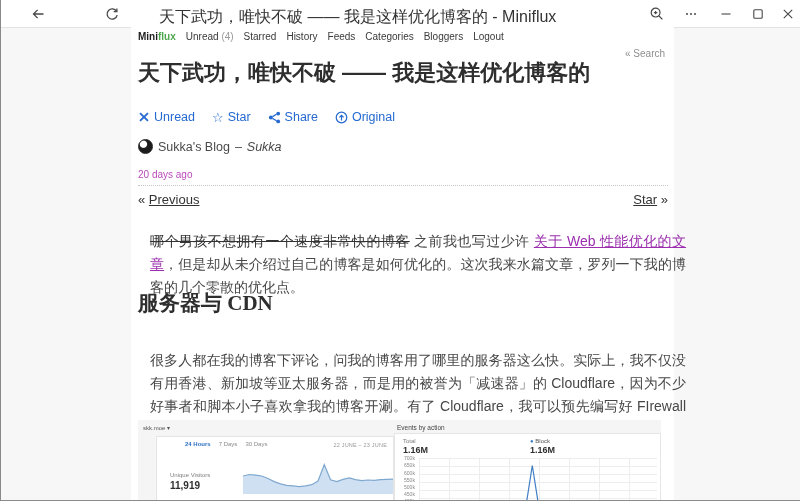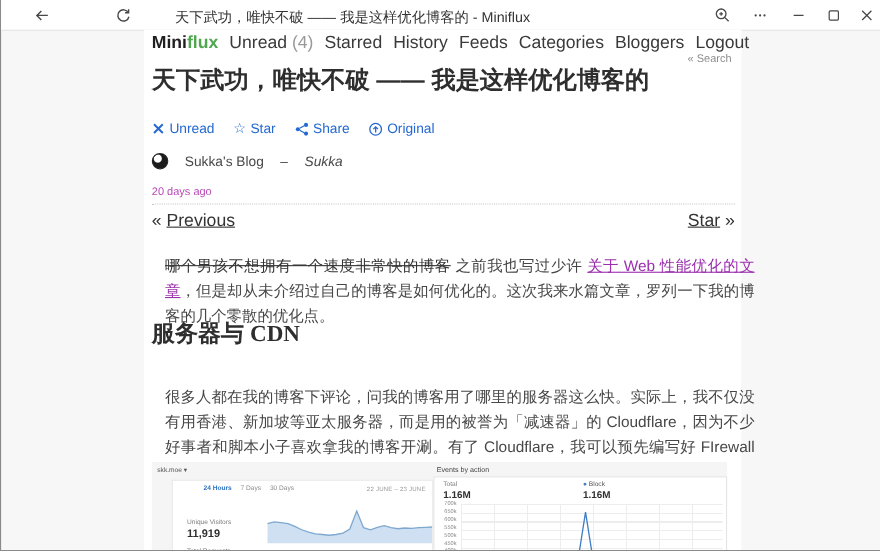--- a/index.html
+++ b/index.html
@@ -3,43 +3,43 @@
 <meta charset="utf-8">
 <style>
   html,body{margin:0;padding:0;}
   body{width:800px;height:501px;overflow:hidden;font-family:"Liberation Sans","DejaVu Sans",sans-serif;}
   .page{position:relative;width:800px;height:501px;background:#f7f7f7;overflow:hidden;
         border-left:1px solid #8a8a8a;border-bottom:1px solid #8a8a8a;box-sizing:border-box;}
   
   .titlebar{position:absolute;left:0;top:0;width:100%;height:27px;background:#ffffff;border-bottom:1px solid #e3e3e3;}
   .tb-btn{position:absolute;top:3px;width:22px;height:22px;background:none;border:none;padding:0;cursor:pointer;display:flex;align-items:center;justify-content:center;}
   .tb-btn svg{display:block;}
-  .tb-title{position:absolute;left:158px;top:7px;font-size:13px;color:#333;white-space:nowrap;}
+  .tb-title{position:absolute;left:158px;top:7px;font-size:16px;color:#333;white-space:nowrap;}
   
   .column-bg{position:absolute;left:130px;top:27px;width:543px;height:474px;background:#ffffff;}
   
-  .nav{position:absolute;left:137px;top:31px;display:flex;gap:10px;font-size:16px;align-items:flex-start;}
+  .nav{position:absolute;left:137px;top:31px;display:flex;gap:10px;font-size:10px;align-items:flex-start;}
   .nav a{color:#3a3a3a;text-decoration:none;white-space:nowrap;}
   .nav .brand{font-weight:bold;color:#1f1f1f;}
   .nav .brand .green{color:#4fa84f;font-weight:bold;}
   .nav .count{color:#999;}
   .search-link{position:absolute;top:48px;left:624px;font-size:10px;color:#8e8e8e;text-decoration:none;}
   
   .h1{position:absolute;left:137px;top:58px;width:540px;margin:0;font-size:22px;line-height:30px;font-weight:bold;color:#2e2e2e;}
   .actions{position:absolute;left:137px;top:110px;display:flex;gap:17px;font-size:12.5px;align-items:center;}
   .actions a{color:#2569d1;text-decoration:none;display:flex;align-items:center;gap:4px;}
   .glyph-icon{font-family:"DejaVu Sans",sans-serif;font-size:13px;line-height:13px;}
-  .feedline{position:absolute;left:137px;top:139px;display:flex;align-items:center;gap:15px;font-size:12.5px;color:#4a4a4a;}
+  .feedline{position:absolute;left:137px;top:139px;display:flex;align-items:center;gap:5px;font-size:12.5px;color:#4a4a4a;}
   .avatar{width:15px;height:15px;border-radius:50%;background:radial-gradient(circle at 34% 32%,#ffffff 0 26%,#1c1c1c 34%);border:1px solid #222;box-sizing:border-box;}
   .feed-author{font-style:italic;}
   .badge{display:flex;align-items:center;gap:4px;background:#fcf8cd;border:1px solid #d9cc82;border-radius:3px;padding:1px 6px;font-size:9.5px;color:#3a3a2a;}
   .badge-ico{width:8px;height:7px;background:#2b2b2b;border-radius:3px 3px 2px 2px;}
   .age{position:absolute;left:137px;top:169px;font-size:10px;color:#b94ab9;}
   .dotted-sep{position:absolute;left:137px;top:185px;width:530px;border-bottom:1px dotted #c6c6c6;}
-  .pager{position:absolute;left:137px;top:192px;width:530px;display:flex;justify-content:space-between;font-size:16px;color:#333;}
+  .pager{position:absolute;left:137px;top:192px;width:530px;display:flex;justify-content:space-between;font-size:13px;color:#333;}
   .pager a{color:#333;text-decoration:none;}
   .pager .lbl{text-decoration:underline;}
   
   .p{position:absolute;left:137px;width:536px;margin:12px;font-size:14px;line-height:23px;color:#474747;text-align:justify;}
   .p1{top:218px;}
   .p1 del{color:#333;}
   .p1 a{color:#9b2fae;text-decoration:underline;}
   .h2{position:absolute;left:137px;top:289px;margin:0;font-family:"Liberation Serif","DejaVu Serif",serif;font-size:21px;font-weight:bold;color:#2e2e2e;}
   .p2{top:337px;}
   

